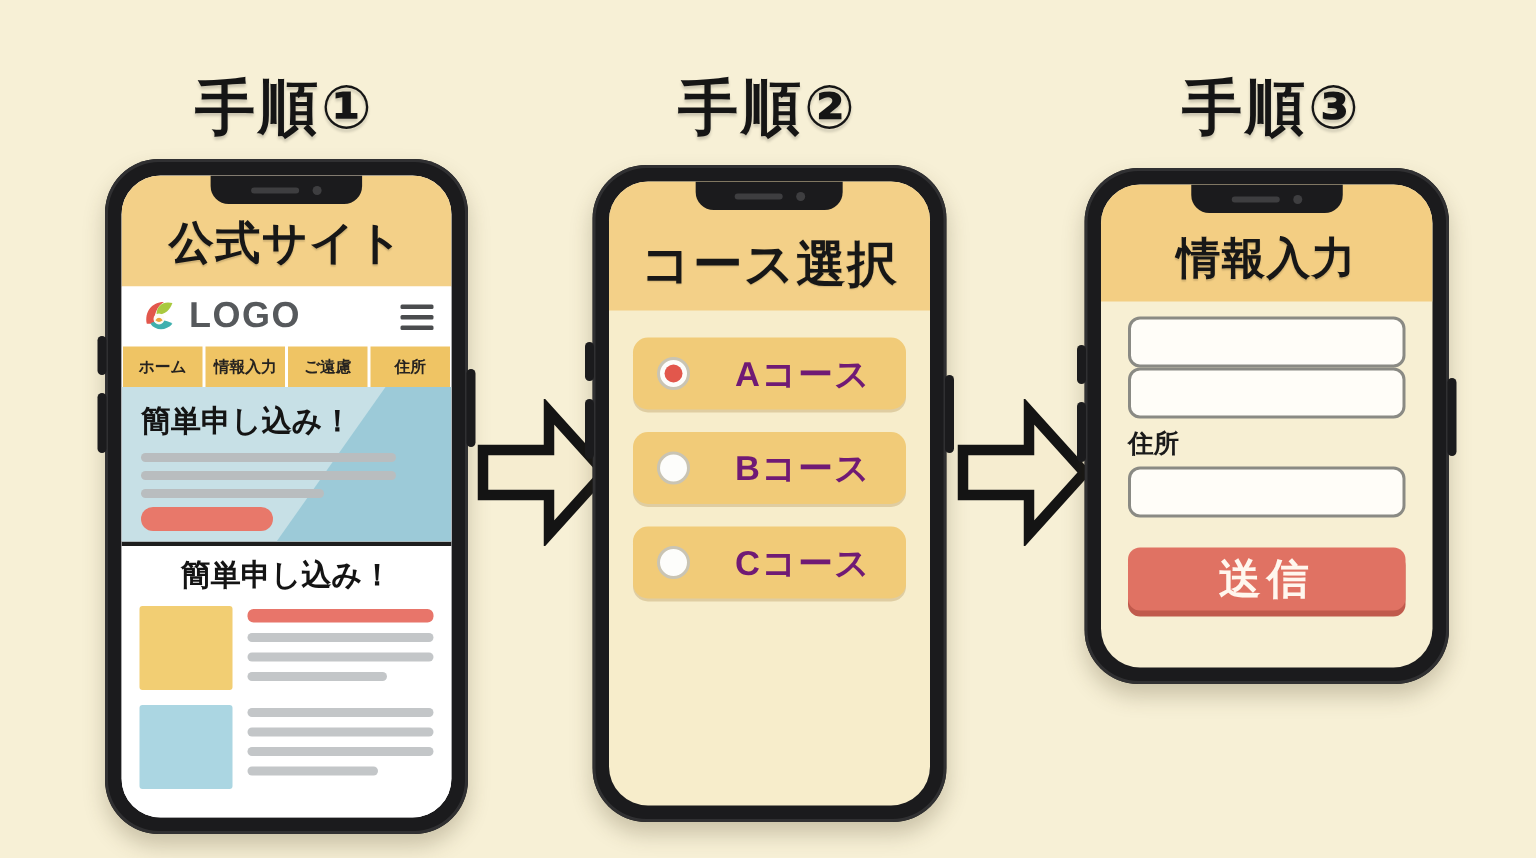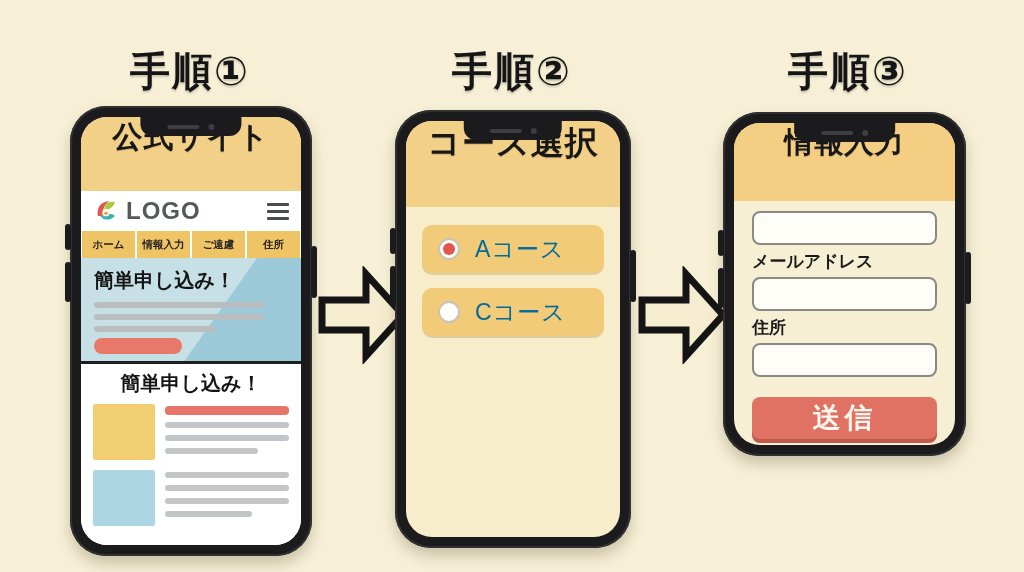--- a/index.html
+++ b/index.html
@@ -41,21 +41,21 @@
   .notch {
     position:absolute; top:0; left:50%; transform:translateX(-50%);
     width:46%; height:19px; background:#1b1b1d; border-radius:0 0 12px 12px;
     display:flex; align-items:center; justify-content:center; gap:9px; z-index:5;
   }
   .speaker { width:32px; height:4px; background:#3e3e40; border-radius:2px; }
   .camera  { width:6px; height:6px; background:#3e3e40; border-radius:50%; }
 
   .band {
     background:#f3d088; flex:0 0 auto; display:flex;
-    align-items:flex-start; justify-content:center;
+    align-items:flex-end; justify-content:center;
   }
   .band .title {
     font-weight:800; color:#171717; padding-bottom:8px; letter-spacing:1px;
     text-shadow:0 1px 1px rgba(0,0,0,0.15);
   }
 
   
   #phone1 .band { height:74px; }
   #phone1 .title { font-size:30px; }
   .site { background:#fff; flex:1; display:flex; flex-direction:column; }
@@ -109,21 +109,21 @@
     display:flex; align-items:center; padding-left:16px; cursor:pointer;
     box-shadow:0 2px 0 rgba(150,110,40,0.25);
   }
   .radio {
     width:22px; height:22px; border-radius:50%; background:#fdfdfb;
     border:2px solid #c9c4b4; flex:0 0 auto; position:relative;
   }
   .radio.selected::after {
     content:""; position:absolute; inset:3px; border-radius:50%; background:#e2574c;
   }
-  .option-label { font-size:23px; font-weight:400; color:#0369a1; margin-left:15px; letter-spacing:1px; }
+  .option-label { font-size:23px; font-weight:700; color:#701a75; margin-left:30px; letter-spacing:1px; }
   .select-btn {
     margin:8px 16px 0; height:44px; background:#e07263; border-radius:10px;
     color:#fff7ee; font-size:23px; font-weight:800; letter-spacing:3px;
     display:flex; align-items:center; justify-content:center; cursor:pointer;
     box-shadow:0 4px 0 #c05a4c;
   }
 
   
   #phone3 .screen { background:#f7efd3; }
   #phone3 .band { height:78px; background:#f3ce83; }
@@ -236,20 +236,24 @@
       <div class="band">
         <div class="title">コース選択</div>
       </div>
       <div class="options">
         <div class="option">
           <span class="radio selected"></span>
           <span class="option-label">Aコース</span>
         </div>
         <div class="option">
           <span class="radio"></span>
+          <span class="option-label">Bコース</span>
+        </div>
+        <div class="option">
+          <span class="radio"></span>
           <span class="option-label">Cコース</span>
         </div>
       </div>
     </div>
   </div>
 
   <svg class="arrow" id="arrow2" viewBox="0 0 92 98">
     <polygon points="6,34 50,34 50,8 87,49 50,90 50,64 6,64" fill="#f6edd0" stroke="#141414" stroke-width="7" stroke-linejoin="miter"></polygon>
   </svg>
 
@@ -260,21 +264,20 @@
     <div class="screen">
       <div class="notch">
         <span class="speaker"></span>
         <span class="camera"></span>
       </div>
       <div class="band">
         <div class="title">情報入力</div>
       </div>
       <div class="form">
         <div class="input-box"></div>
-        <div class="field-label">メールアドレス</div>
         <div class="input-box"></div>
         <div class="field-label">住所</div>
         <div class="input-box"></div>
         <div class="submit-btn">送信</div>
       </div>
     </div>
   </div>
 
 </div>
 

